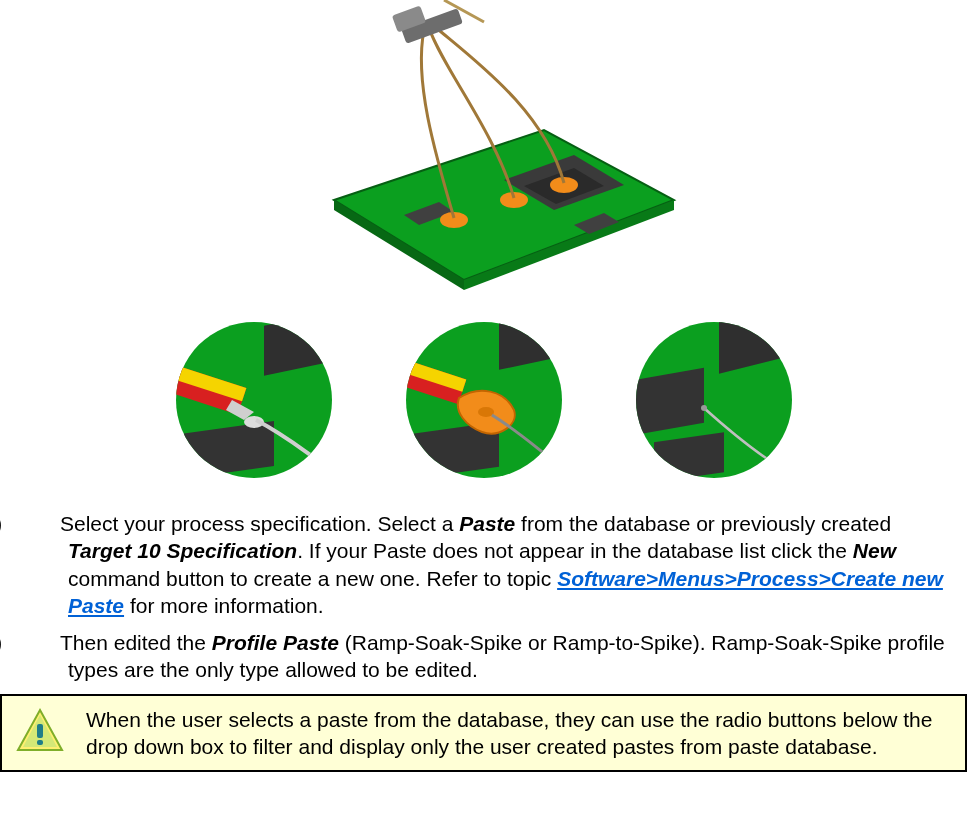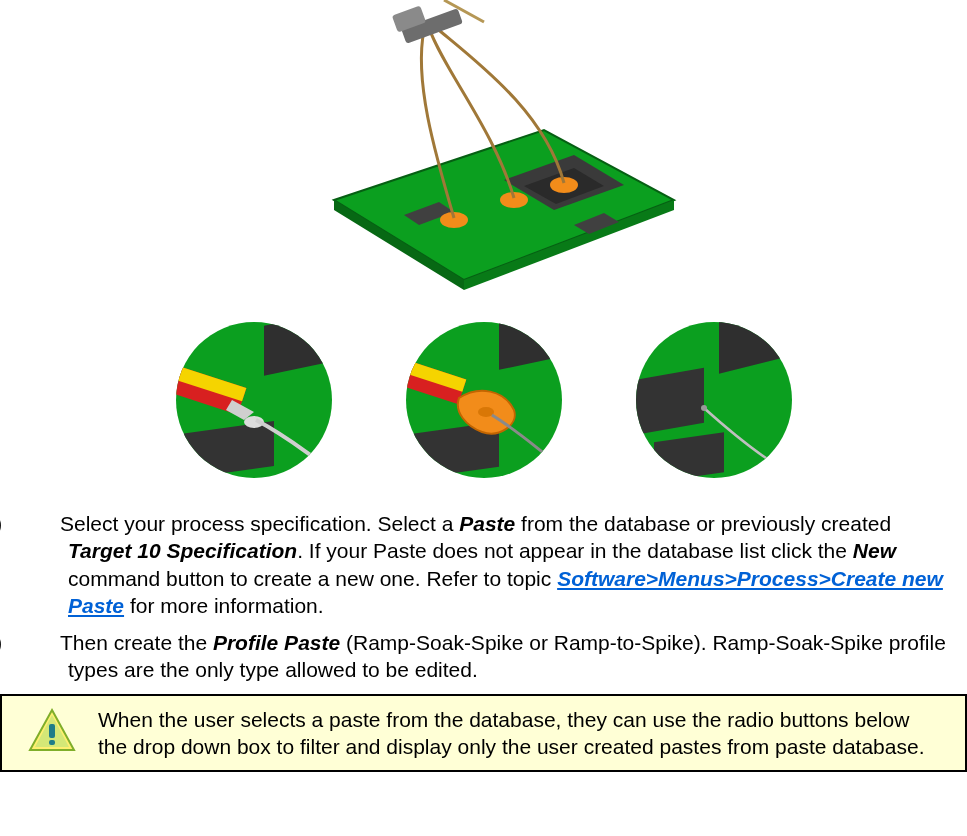--- a/index.html
+++ b/index.html
@@ -43,21 +43,21 @@
   }
   .link {
     color: #0061d6;
     text-decoration: underline;
     font-style: italic;
     font-weight: bold;
   }
   .note-box {
     border: 2px solid #000;
     background: #ffffd6;
-    padding: 10px 24px;
+    padding: 10px 12px;
     display: flex;
     align-items: flex-start;
     gap: 20px;
     margin-top: 8px;
   }
   .note-icon svg { display: block; }
   .note-text {
     font-size: 21px;
     line-height: 1.3;
     flex: 1;
@@ -149,21 +149,21 @@
     </g>
   </svg>
 </div>
 
 <div class="list">
   <div class="list-item">
     <span class="num">16)</span><span>Select your process specification. Select a </span><span class="bold-italic">Paste</span><span> from the database or previously created </span><span class="bold-italic">Target 10 Specification</span><span>. If your Paste does not appear in the database list click the </span><span class="bold-italic">New</span><span> command button to create a new one. Refer to topic </span><a href="#" class="link">Software&gt;Menus&gt;Process&gt;Create new Paste</a><span> for more information.</span>
   </div>
 
   <div class="list-item">
-    <span class="num">17)</span><span>Then create the </span><span class="bold-italic">Profile Paste</span><span> (Ramp-Soak-Spike or Ramp-to-Spike). Ramp-Soak-Spike profile types are the only type allowed to be edited.</span>
+    <span class="num">17)</span><span>Then edited the </span><span class="bold-italic">Profile Paste</span><span> (Ramp-Soak-Spike or Ramp-to-Spike). Ramp-Soak-Spike profile types are the only type allowed to be edited.</span>
   </div>
 </div>
 
 <div class="note-box">
   <div class="note-icon">
     <svg width="52" height="52" viewBox="0 0 52 52">
       <polygon points="26,4 48,44 4,44" fill="#fff070" stroke="#7fae2a" stroke-width="2"></polygon>
       <polygon points="26,9 43,41 9,41" fill="#d4e877"></polygon>
       <rect x="23" y="18" width="6" height="14" rx="2" fill="#1f7d88"></rect>
       <rect x="23" y="34" width="6" height="5" rx="2" fill="#1f7d88"></rect>

